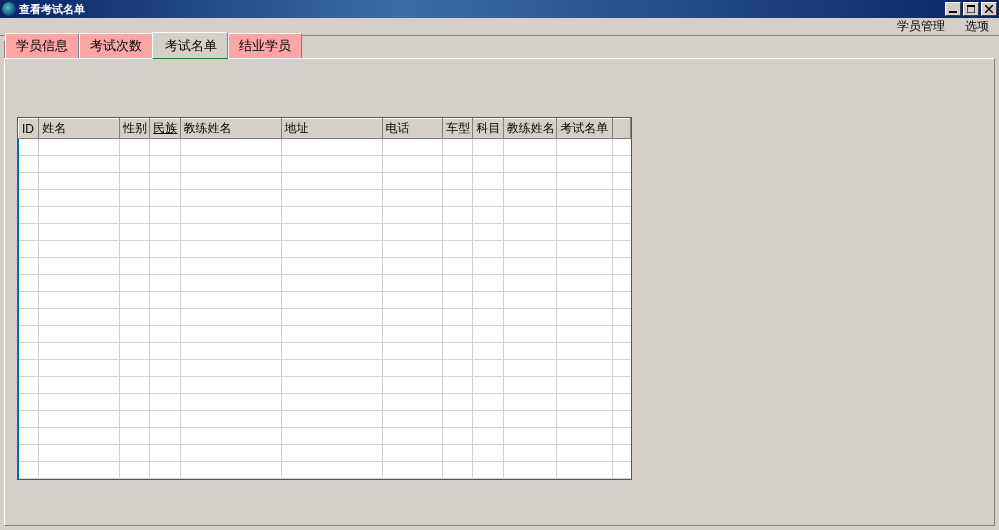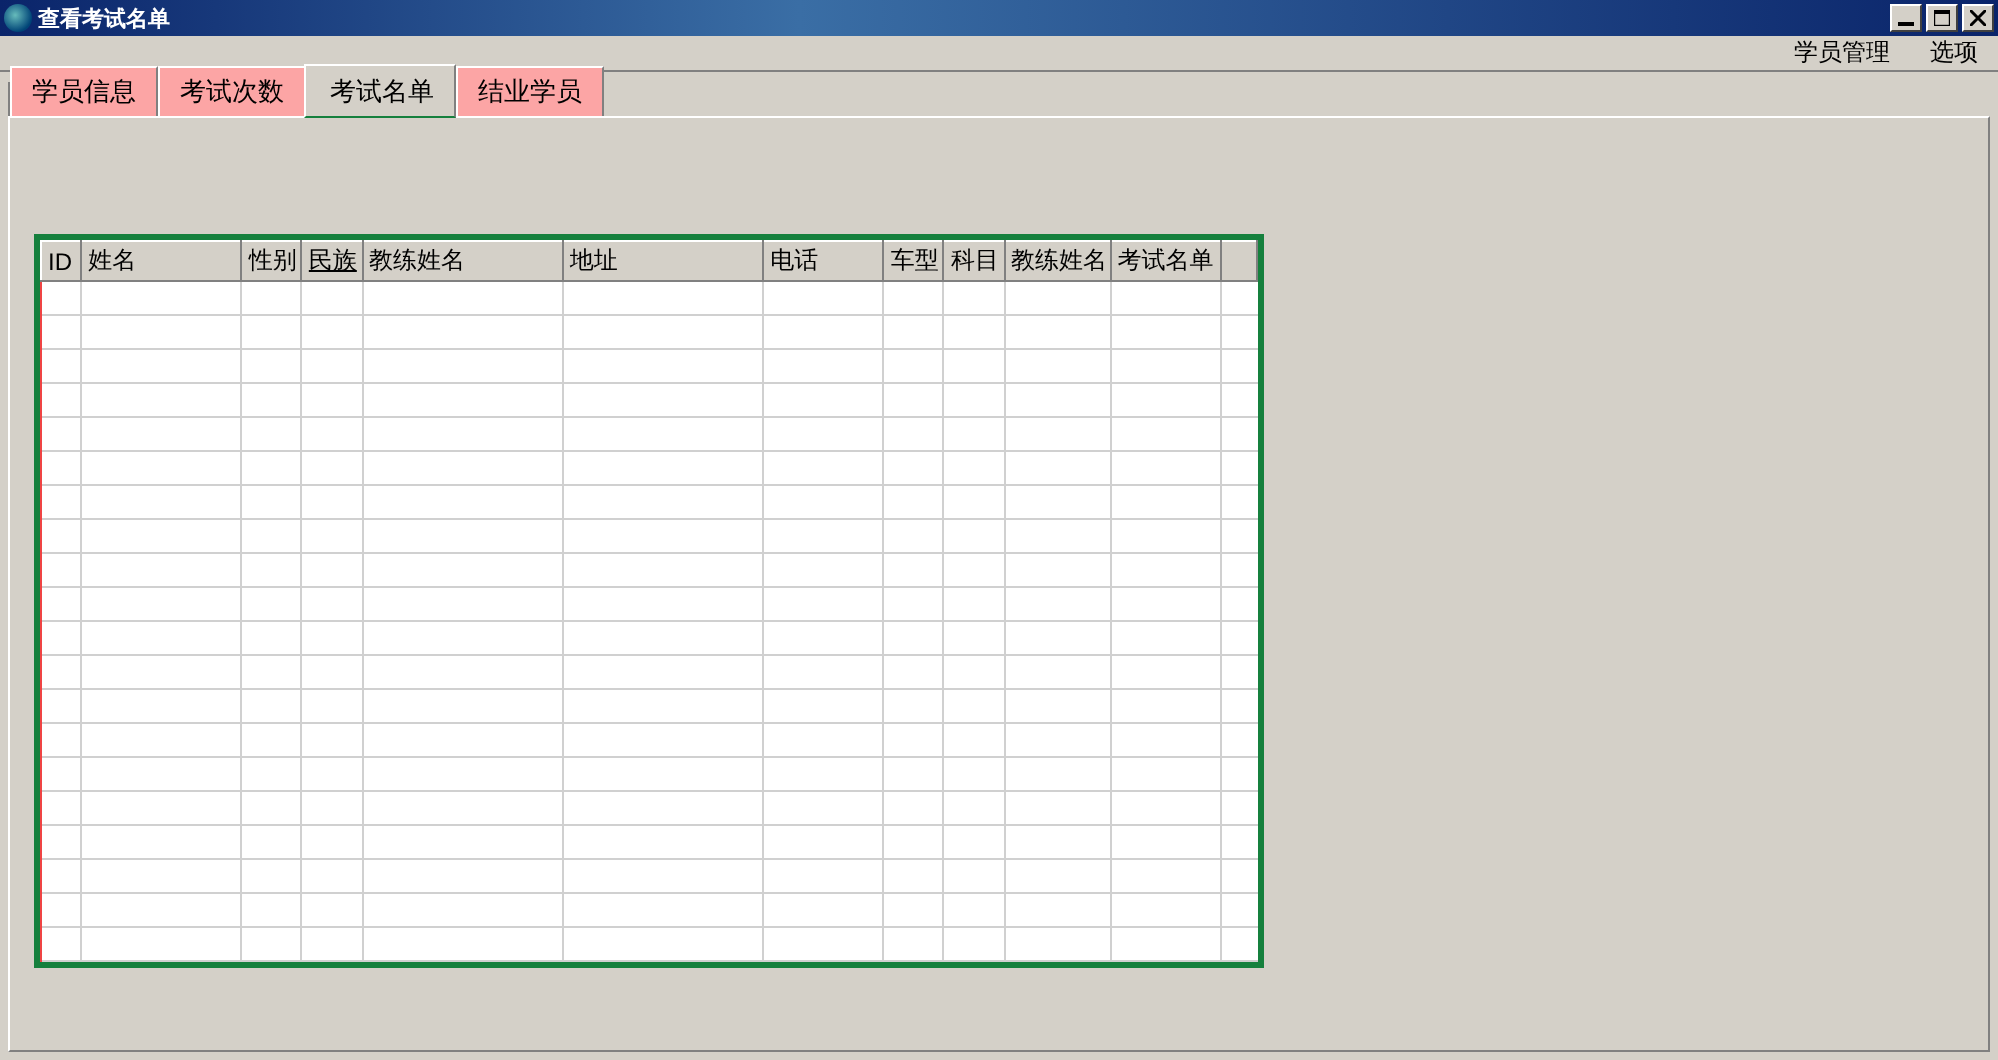--- a/index.html
+++ b/index.html
@@ -93,22 +93,22 @@
       border: 1px solid;
       border-color: #fff #808080 #808080 #fff;
       height: calc(530px - 18px - 18px - 22px - 4px);
       background: #d4d0c8;
       position: relative;
       padding-top: 58px;
       padding-left: 12px;
     }
     .grid-wrap {
       width: 615px;
-      border: 3px solid #15803d;
-      background: #ef4444;
+      border: 1px solid #15803d;
+      background: #0369a1;
     }
     .grid {
       border-collapse: collapse;
       width: 100%;
       table-layout: fixed;
     }
     .grid th {
       background: #d4d0c8;
       border: 1px solid;
       border-color: #fff #808080 #808080 #fff;

